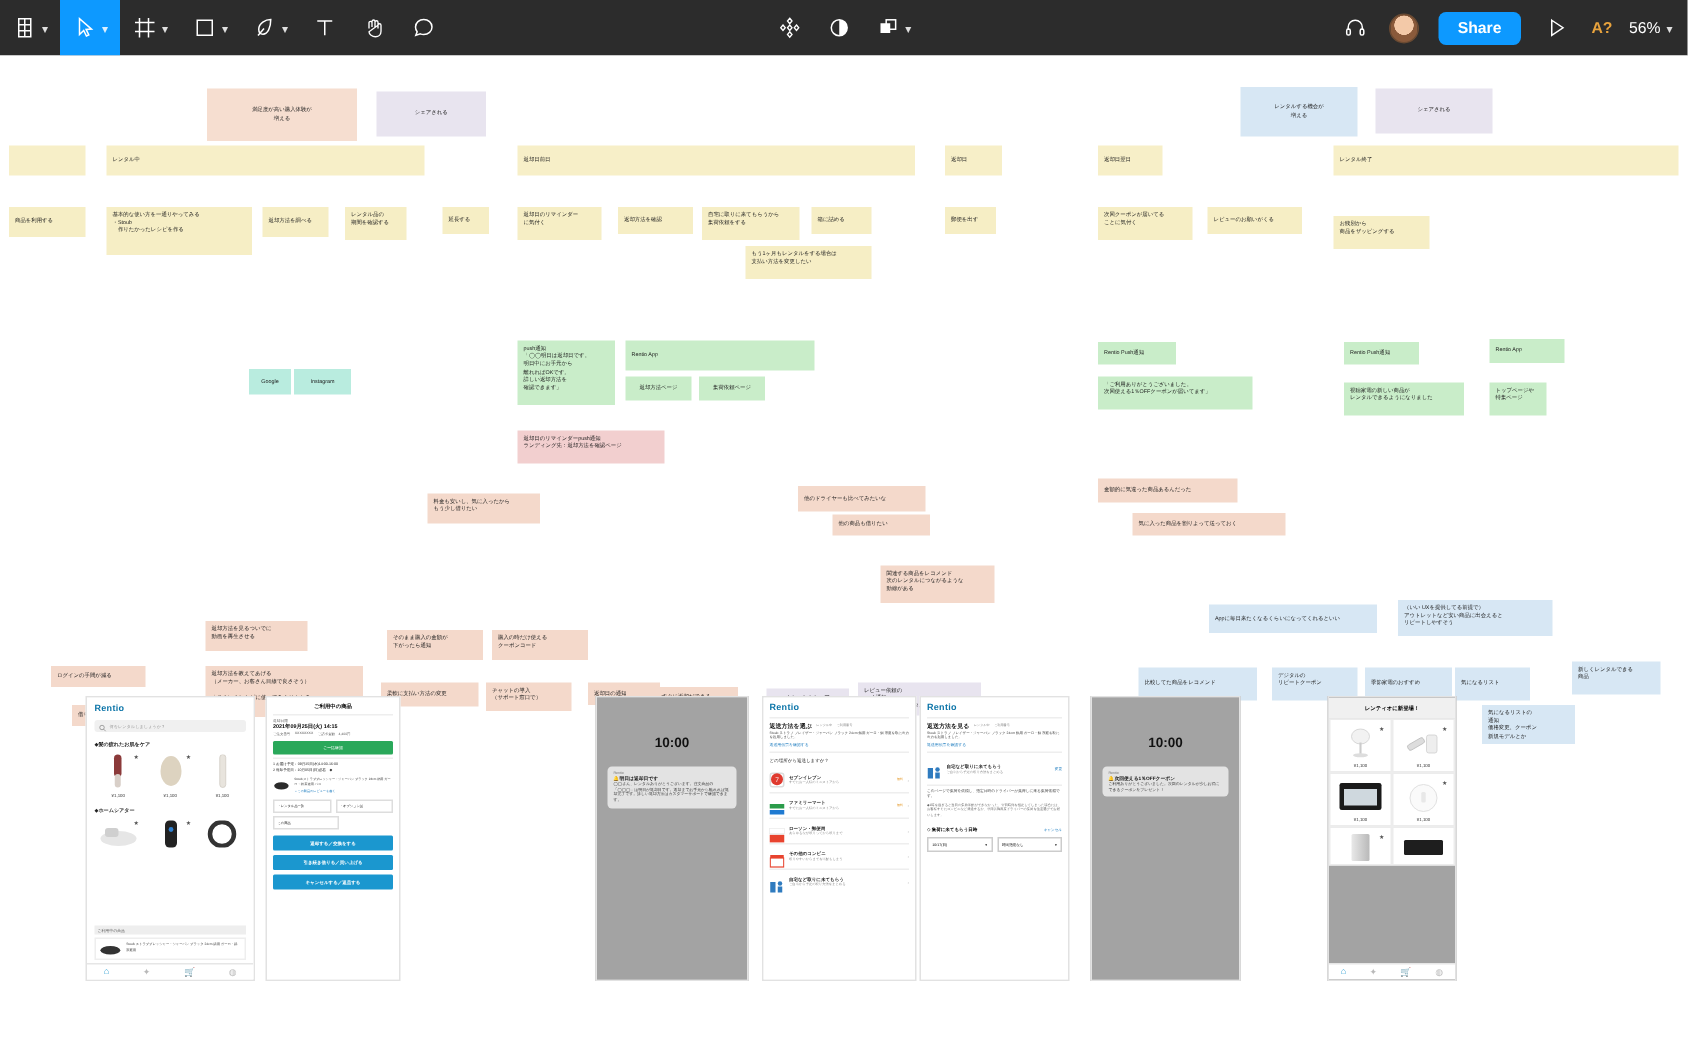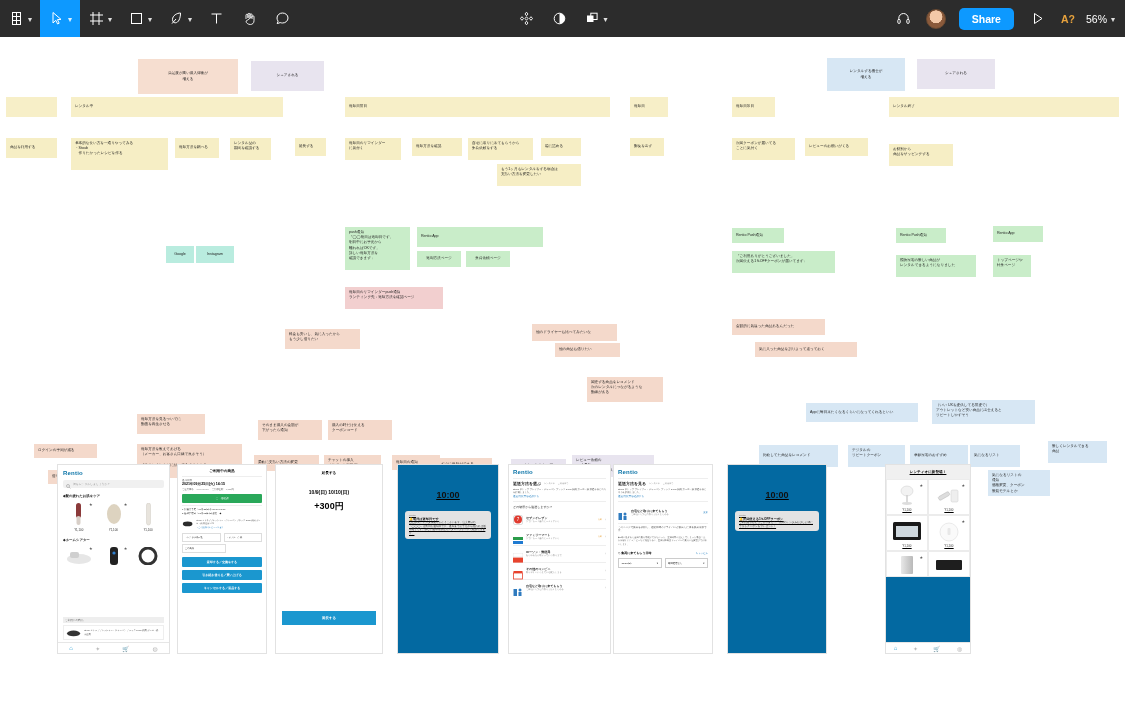--- a/index.html
+++ b/index.html
@@ -69,21 +69,21 @@
   .btn-blue { background:#1b97cf; color:#fff; font-size:3px; text-align:center;
     padding:3px 0; border-radius:1px; font-weight:bold; }
   .btn-green{ background:#2aa85a; color:#fff; font-size:2.6px; text-align:center;
     padding:2.5px 0; border-radius:1px; }
   .divln { height:0.6px; background:#eee; margin:2.5px 0; }
   .notif { background:#e3e3e3; border-radius:3px; padding:3px 4px; }
   .nf-app{ font-size:2.4px; color:#777; }
   .nf-t  { font-size:3.2px; font-weight:bold; color:#111; }
   .nf-b  { font-size:2.6px; color:#333; line-height:1.4; }
   .clock { text-align:center; font-size:9px; font-weight:bold; color:#111; }
-  .gbg { background:#0369a1;text-decoration:underline; }
+  .gbg { background:#a3a3a3; }
   .cvs-row { display:flex; align-items:center; gap:3px; padding:3px 0;
     border-bottom:0.6px solid #eee; }
   .cvs-logo{ width:10px; height:10px; border-radius:2px; flex:0 0 auto; }
   .cvs-t { font-size:3px; font-weight:bold; color:#222; }
   .cvs-s { font-size:2.2px; color:#888; }
   .lnk { color:#1b7bbf; font-size:2.6px; }
   .tiny { font-size:2.5px; color:#444; line-height:1.5; }
   .ttl { font-size:4px; font-weight:bold; color:#111; }
   .gridcell { border:0.6px solid #ececec; padding:2px; }
 </style>
@@ -474,28 +474,20 @@
       </div>
       <div style="border:0.6px solid #ddd;font-size:2.2px;padding:2px;margin-top:2px;width:55%;">この商品</div>
       <div class="btn-blue" style="margin-top:4px;">返却する／交換をする</div>
       <div style="height:3px"></div>
       <div class="btn-blue">引き続き借りる／買い上げる</div>
       <div style="height:3px"></div>
       <div class="btn-blue">キャンセルする／返品する</div>
     </div>
   </div>
 
-  <div class="phone" style="left:275px;top:427px;width:108px;height:190px;">
-    <div class="ph-in" style="padding:6px;">
-      <div style="text-align:center;font-size:3.6px;font-weight:bold;">延長する</div>
-      <div style="text-align:center;font-size:5px;font-weight:bold;margin-top:14px;">10/9(日) 10/10(日)</div>
-      <div style="text-align:center;font-size:9px;font-weight:bold;margin-top:5px;">+300円</div>
-      <div style="position:absolute;left:6px;right:6px;bottom:28px;background:#1b97cf;color:#fff;font-size:3.4px;font-weight:bold;text-align:center;padding:5px 0;">延長する</div>
-    </div>
-  </div>
 
   <div class="phone gbg" style="left:397px;top:427px;width:102px;height:190px;">
     <div class="ph-in gbg" style="padding:7px;">
       <div class="clock" style="margin-top:18px;">10:00</div>
       <div class="notif" style="margin-top:11px;">
         <div class="nf-app">Rentio</div>
         <div class="nf-t">🔔明日は返却日です</div>
         <div class="nf-b">◯◯さん、レンタルありがとうございます。注文商品の「◯◯◯」は明日が返却日です。返却までお手元から離れれば返却完了です。詳しい返却方法はカスタマーサポートで確認できます。</div>
       </div>
     </div>

